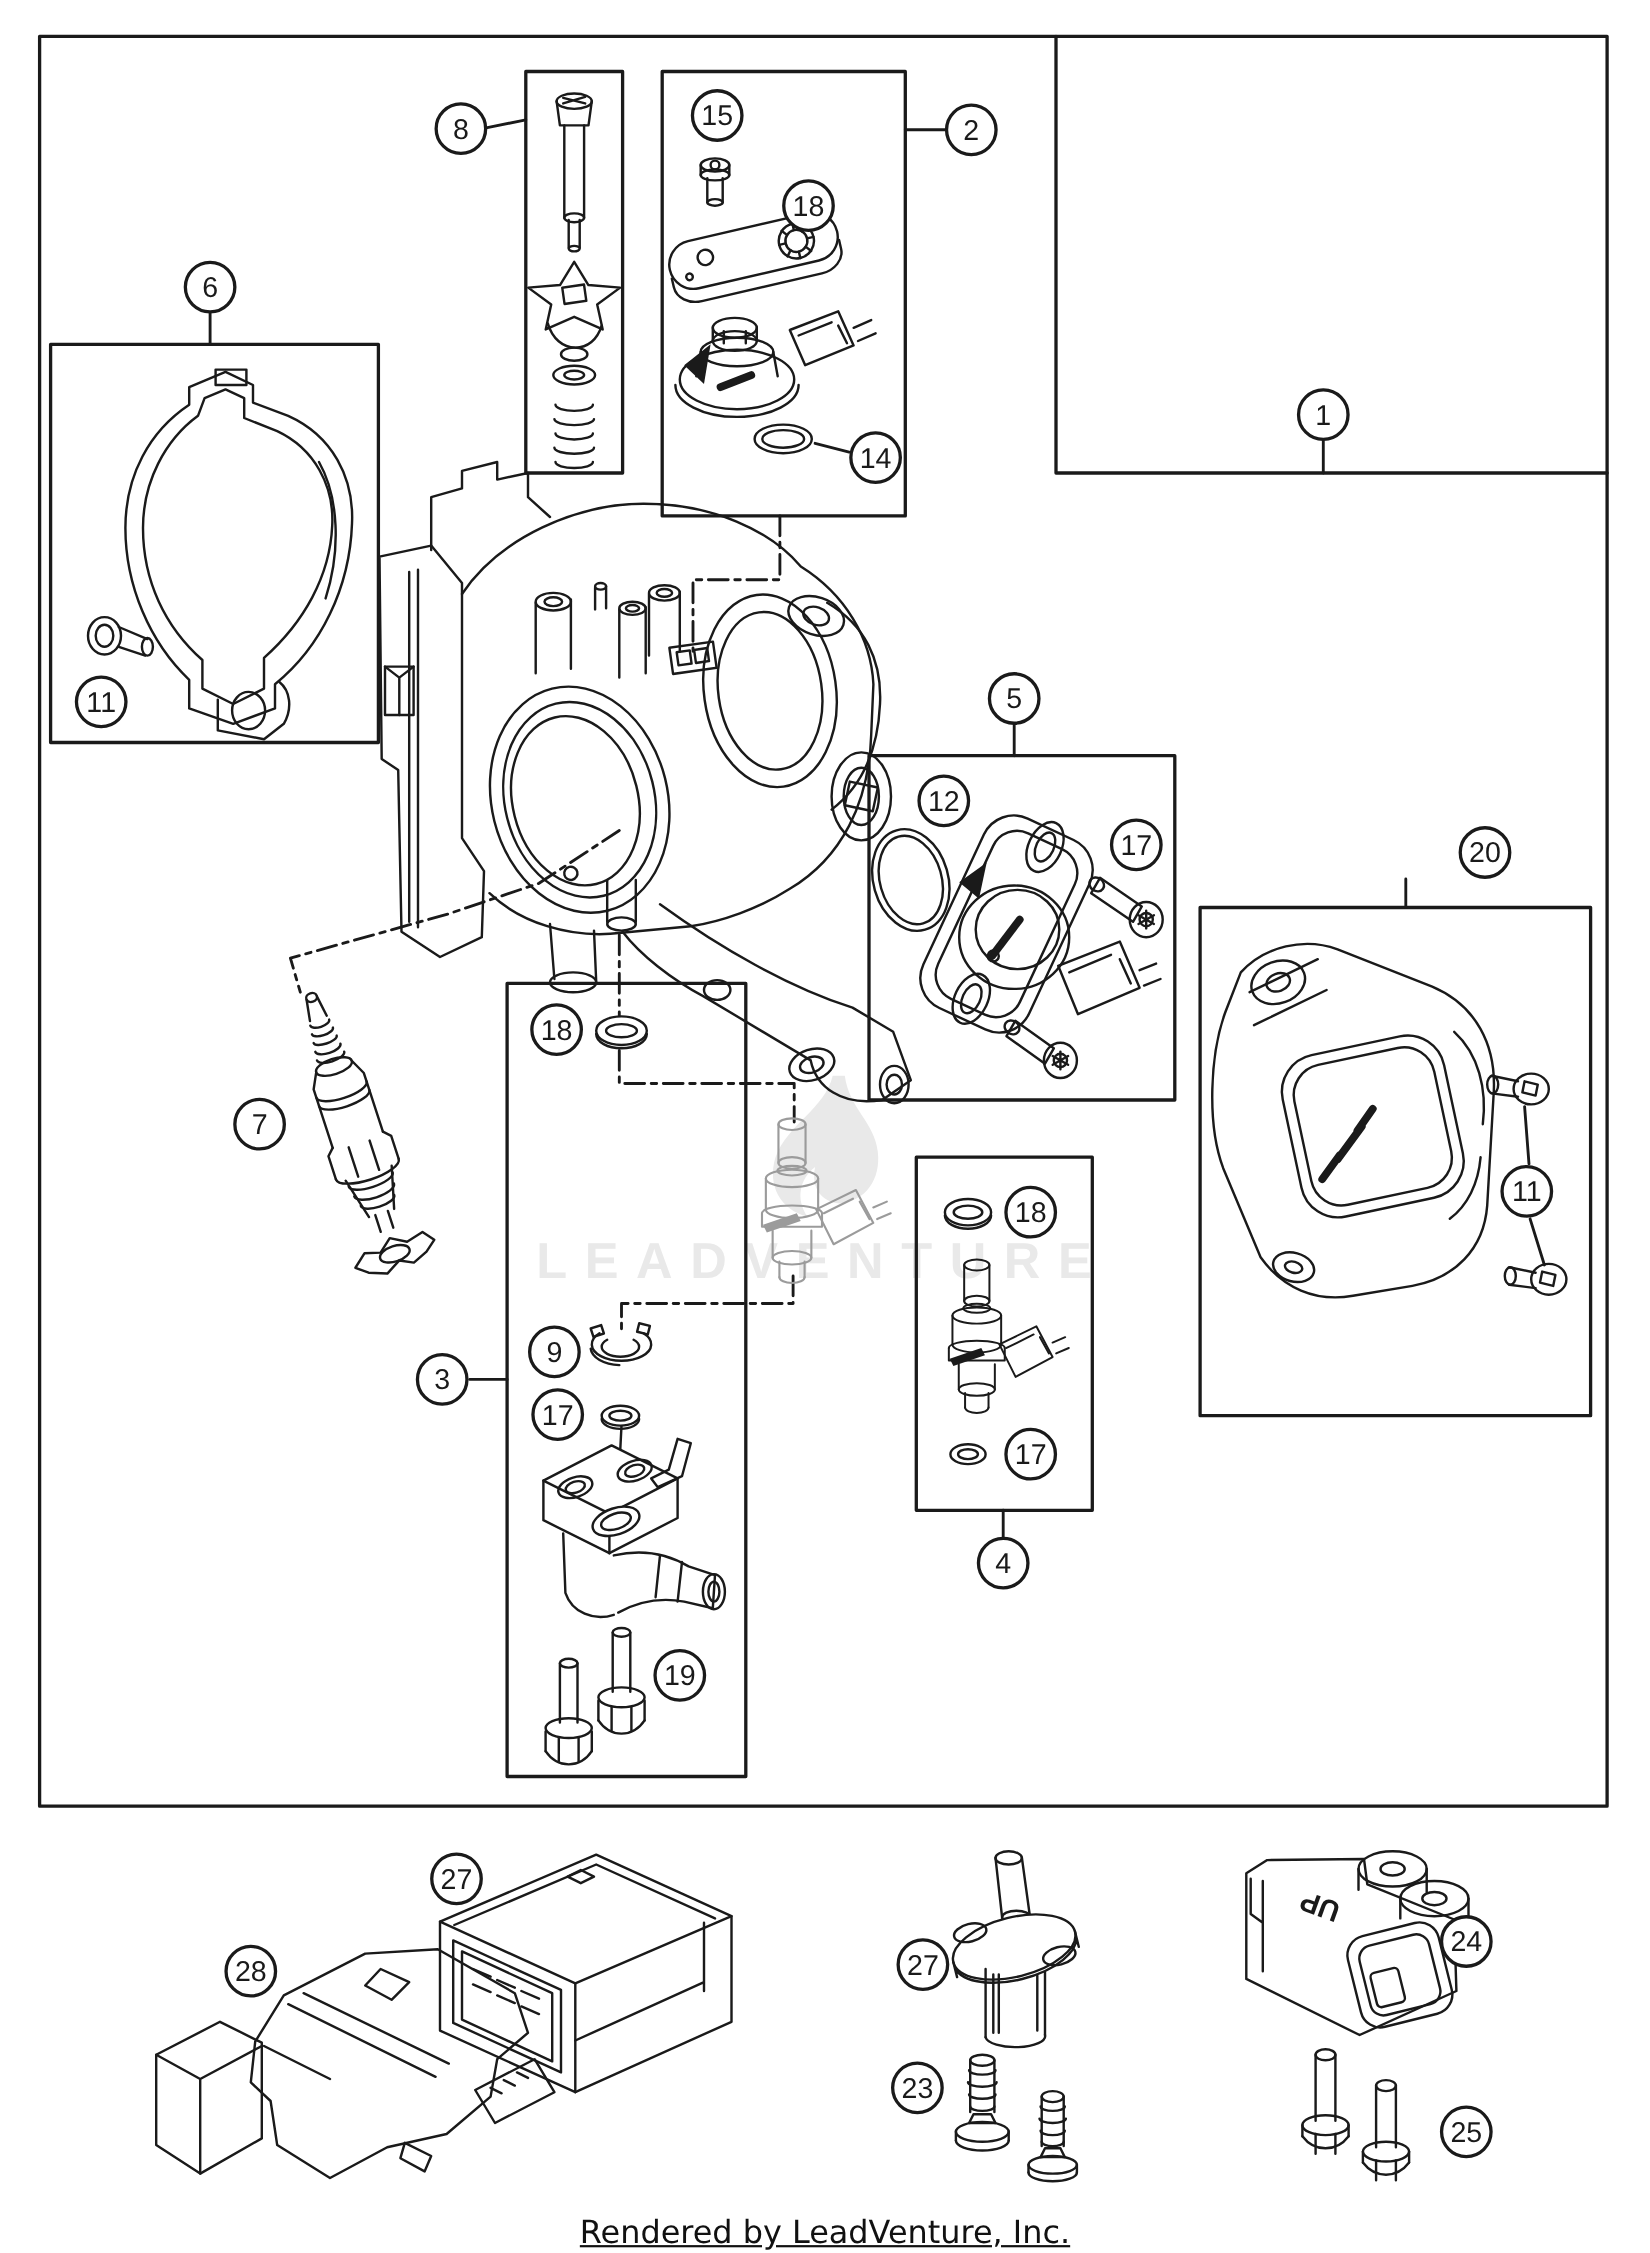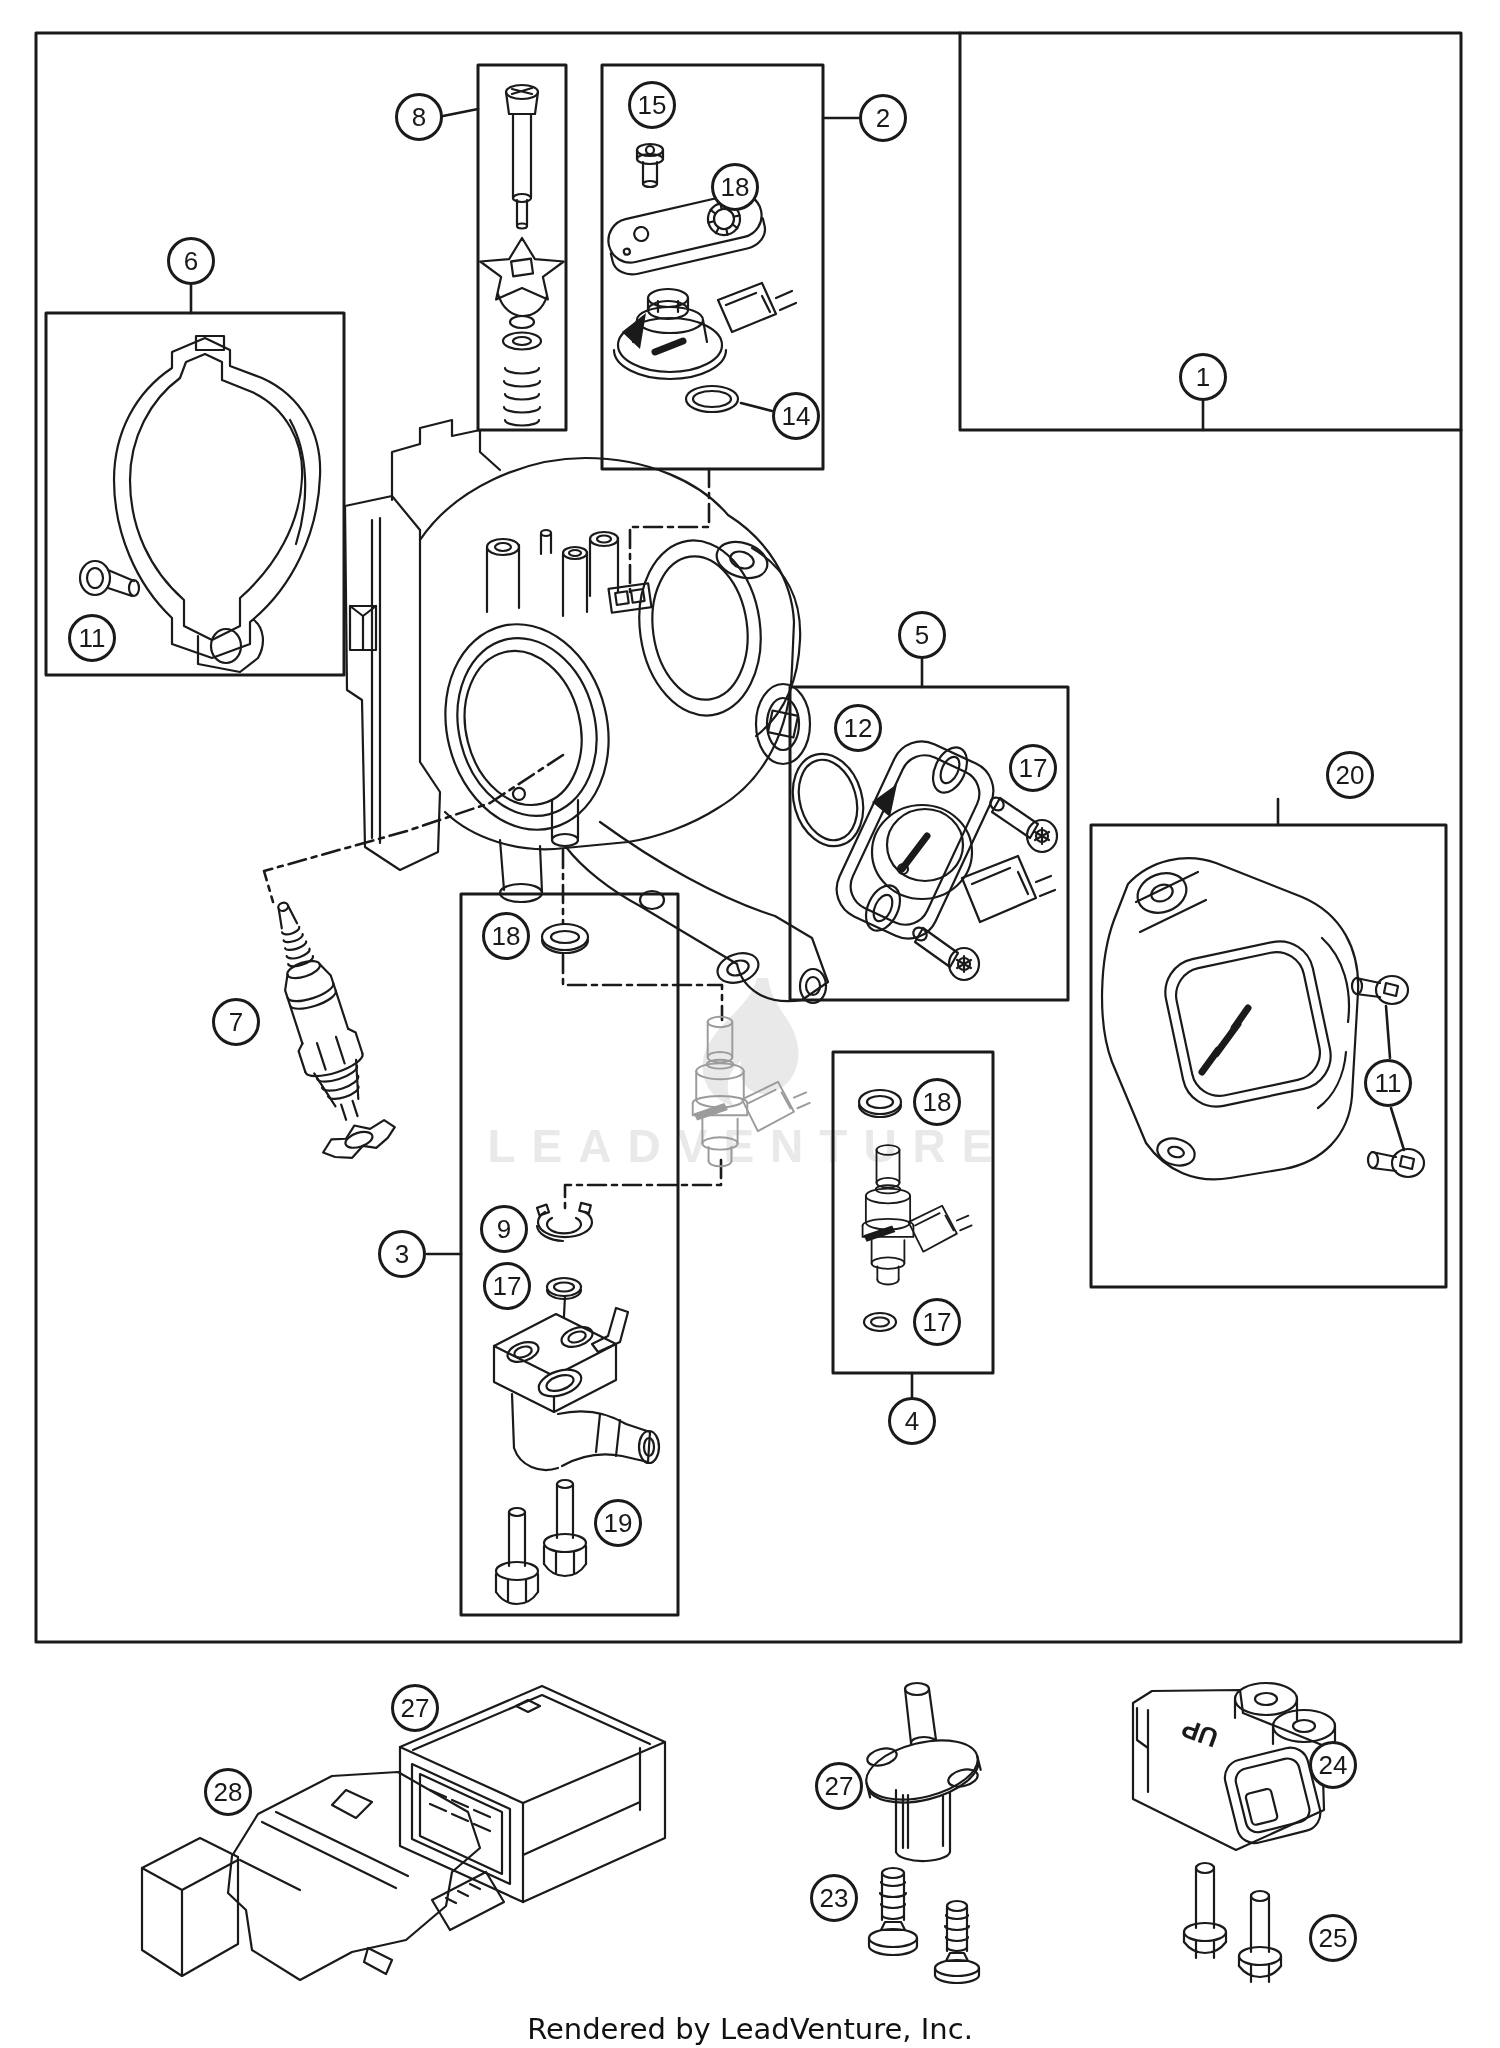--- a/index.html
+++ b/index.html
@@ -16,21 +16,21 @@
   .solid{fill:currentColor;stroke:none;}
   .wm-fill{fill:var(--watermark);stroke:none;}
   .wm-text{fill:var(--watermark);stroke:none;font-family:"Liberation Sans",sans-serif;
            font-weight:bold;letter-spacing:16px;font-size:46px;}
   .up-text{fill:var(--line);stroke:none;font-family:"Liberation Sans",sans-serif;
            font-weight:bold;font-size:26px;}
   .callout{position:absolute;width:48px;height:48px;box-sizing:border-box;border:3.5px solid var(--line);
            border-radius:50%;background:#fff;display:flex;align-items:center;justify-content:center;
            font-size:26px;color:var(--line);z-index:5;cursor:pointer;}
   #footer{position:absolute;left:0;right:0;top:2012px;text-align:center;font-size:29px;color:#111;
-          font-family:"DejaVu Sans",sans-serif;z-index:4;}
+          font-family:"DejaVu Sans",sans-serif;z-index:4;text-decoration:underline;}
 </style>
 </head>
 <body>
 
 <div id="stage">
 
 <svg width="1500" height="2048" viewBox="0 0 1500 2048">
 
   <defs>
     <g id="injector-shape" fill="none">

